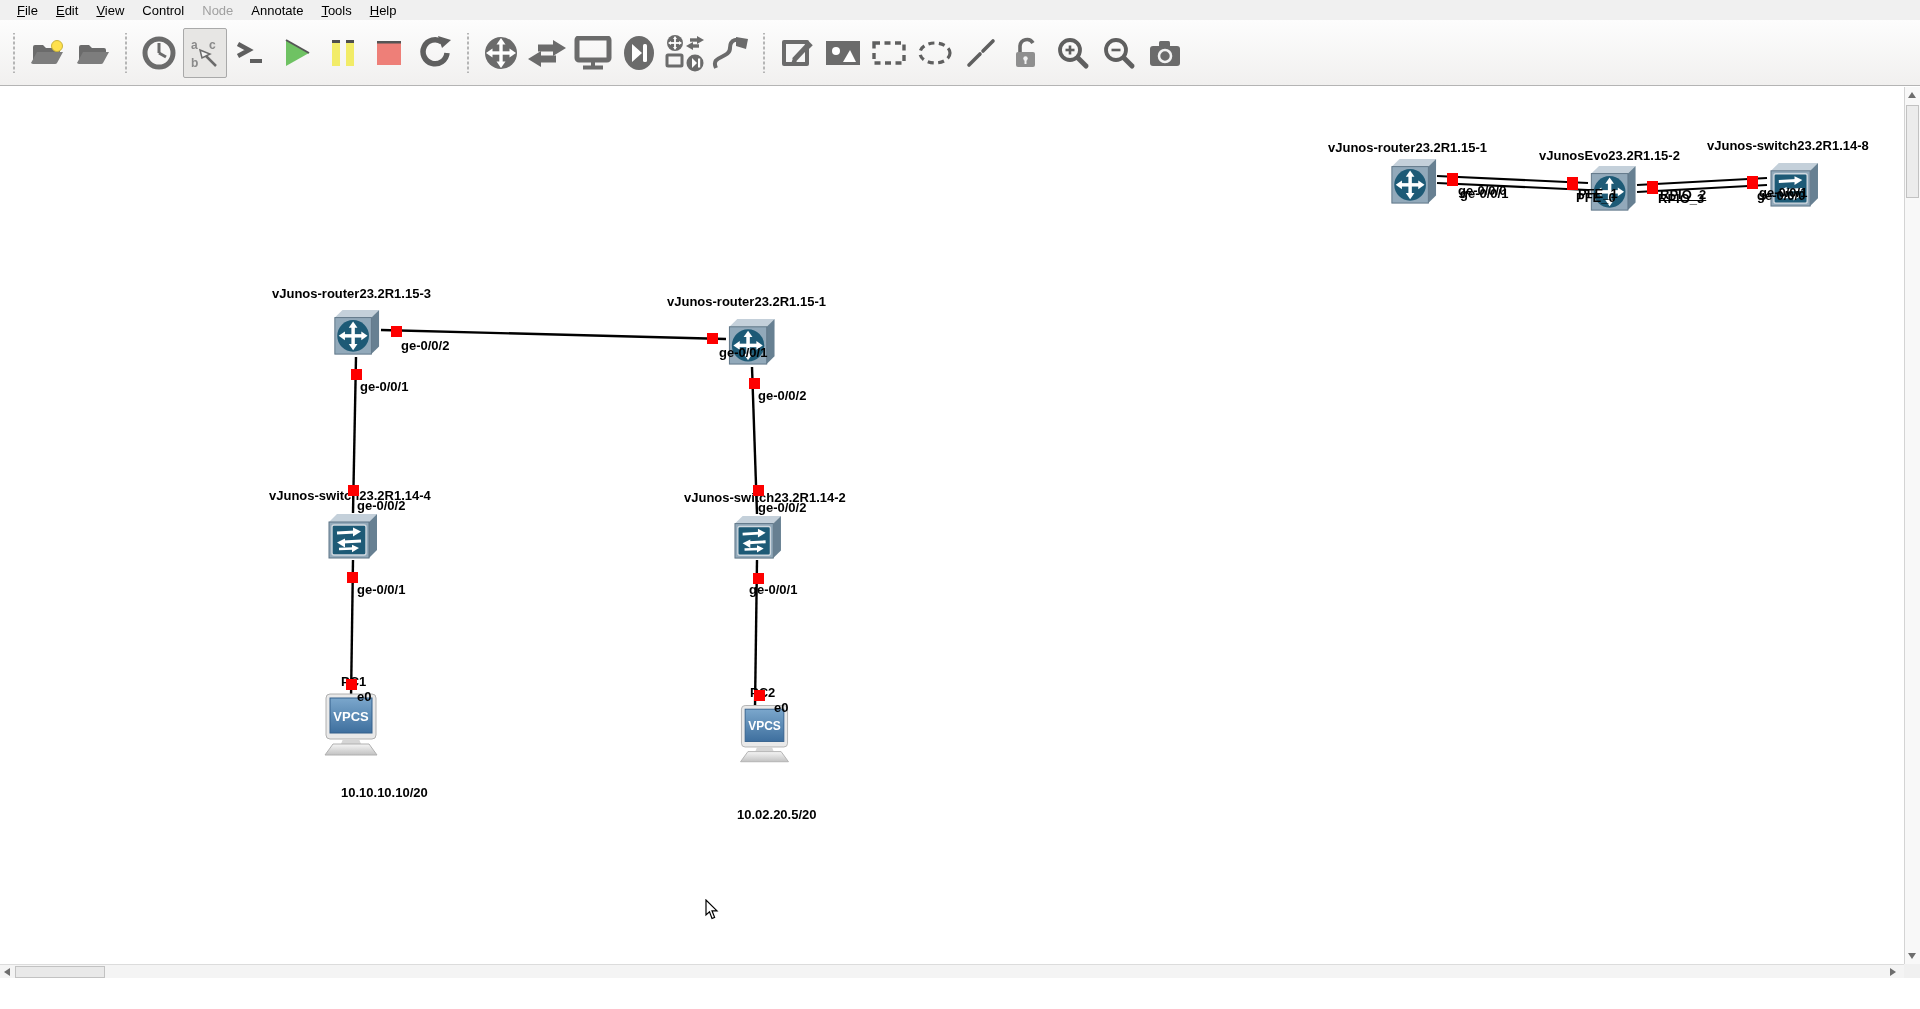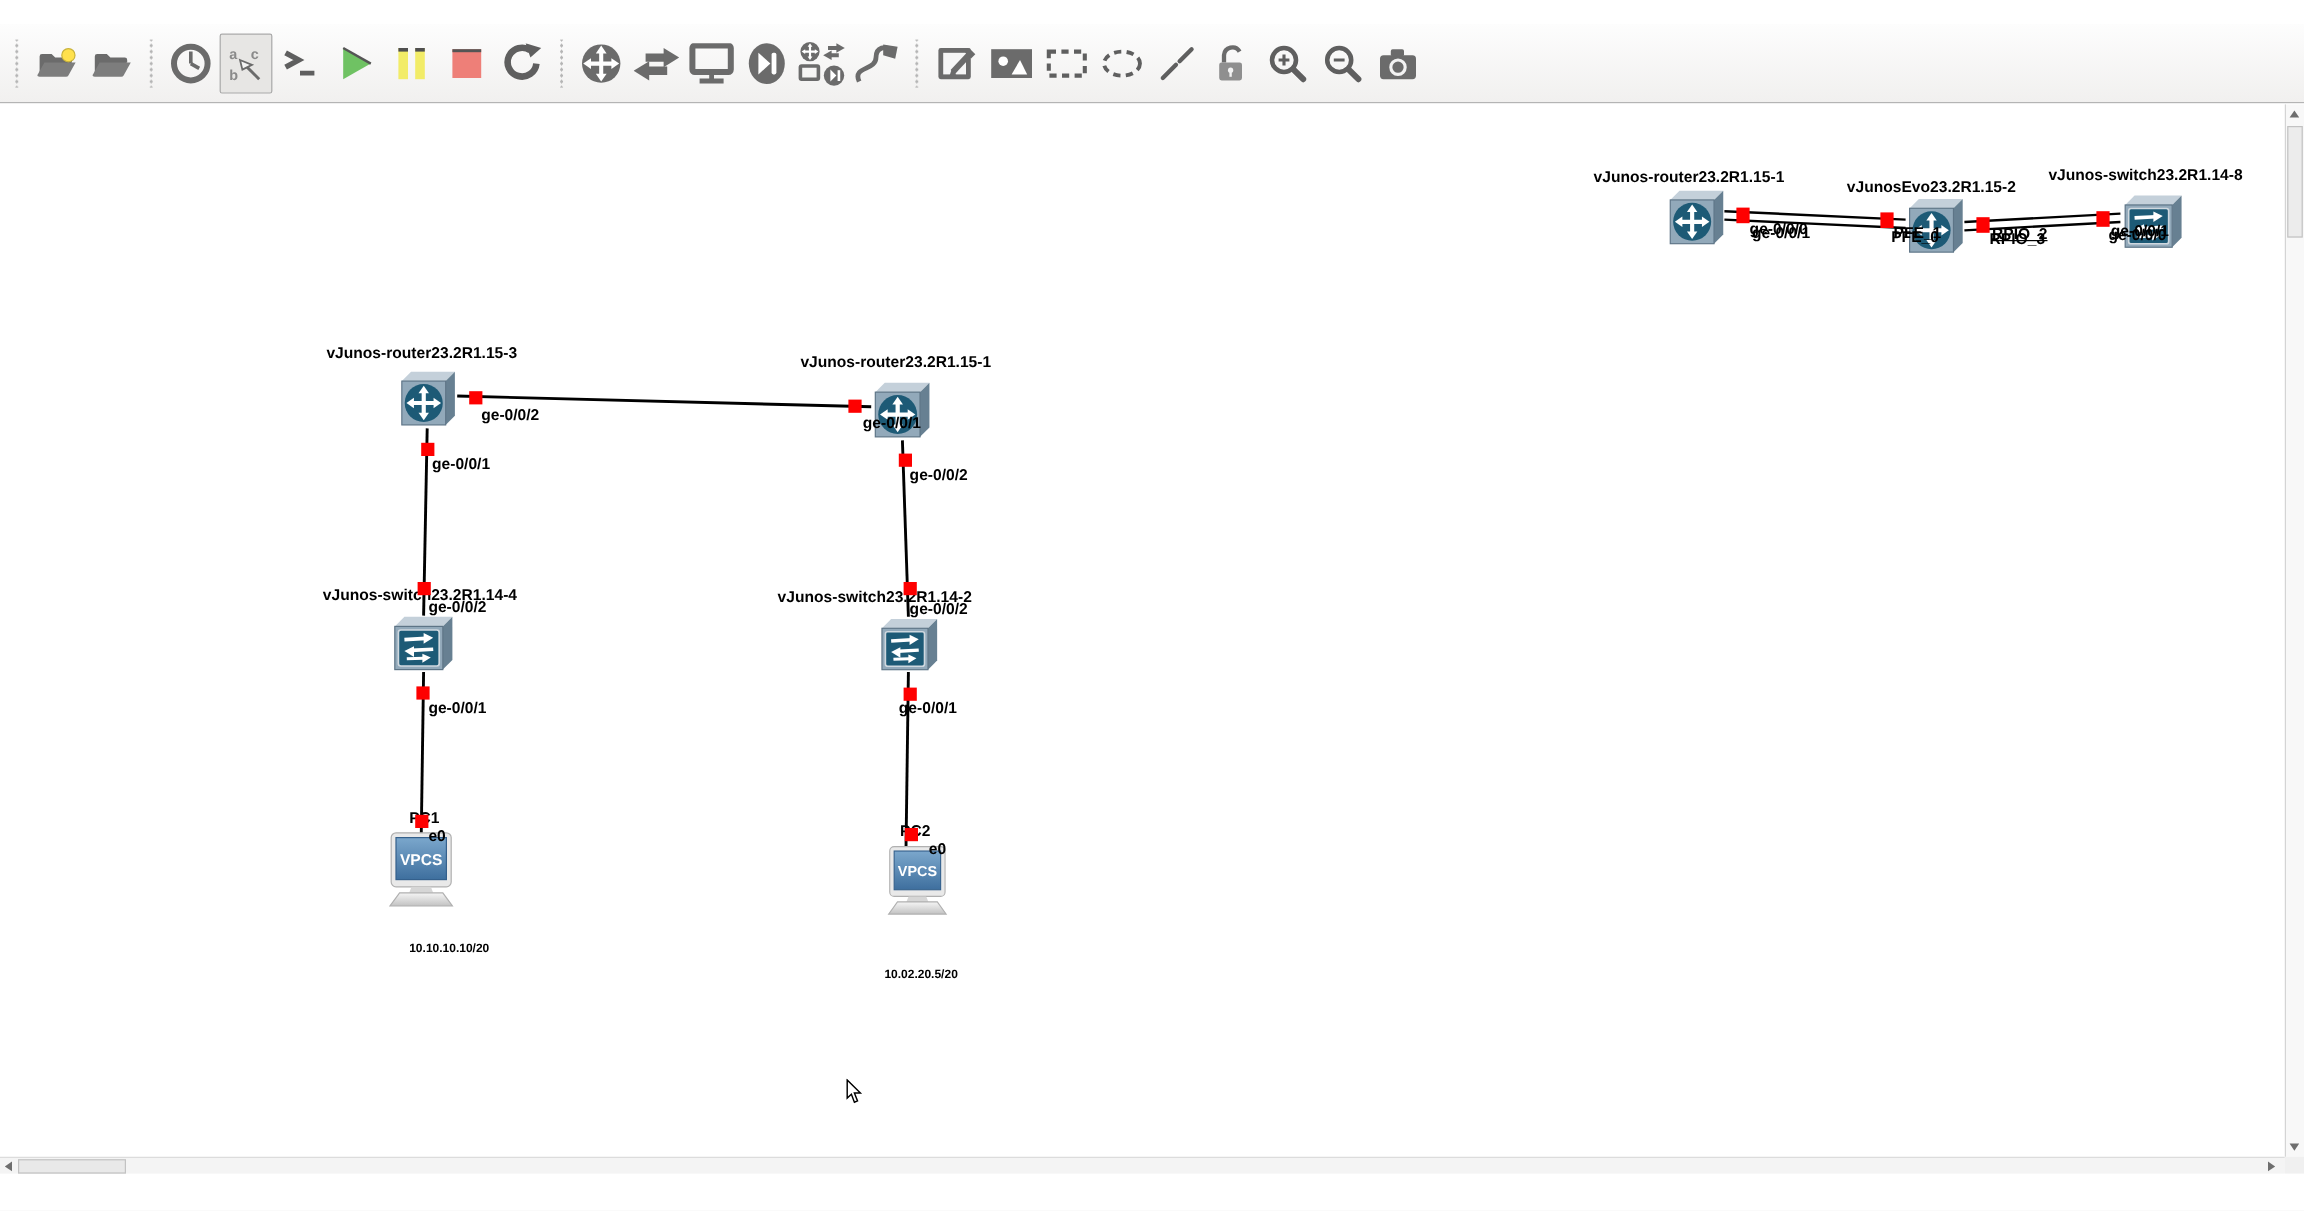--- a/index.html
+++ b/index.html
@@ -29,21 +29,21 @@
 
   
   .canvas { position:absolute; left:0; top:87px; width:1904px; height:877px;
     background:#ffffff; overflow:hidden; }
   .links-layer { position:absolute; left:0; top:0; width:1904px; height:877px; }
   .node { position:absolute; }
   .nlabel { position:absolute; font-size:13px; font-weight:bold; color:#000;
     white-space:nowrap; line-height:14px; }
   .plabel { position:absolute; font-size:13px; font-weight:bold; color:#000;
     white-space:nowrap; line-height:13px; }
-  .ip-annotation { position:absolute; font-size:10px; font-weight:bold; color:#000; white-space:nowrap; }
+  .ip-annotation { position:absolute; font-size:13px; font-weight:bold; color:#000; white-space:nowrap; }
   .lsq { position:absolute; width:11px; height:11px; background:#fe0000; }
   .cursor { position:absolute; }
 
   
   .hscroll { position:absolute; left:0; top:964px; width:1904px; height:14px;
     background:#f4f4f4; border-top:1px solid #dcdcdc; }
   .hthumb { position:absolute; left:15px; top:1px; width:90px; height:12px;
     background:#e9e9e9; border:1px solid #c2c2c2; }
   .harrow { position:absolute; top:3px; width:0; height:0; }
   .harrow.left { left:4px; border-top:4px solid transparent; border-bottom:4px solid transparent;
@@ -62,20 +62,30 @@
   .corner { position:absolute; left:1904px; top:964px; width:16px; height:14px; background:#f0f0f0; }
   .statusbar { position:absolute; left:0; top:978px; width:1920px; height:31px;
     background:#f0f0f0; border-top:1px solid #d2d2d2; font-size:12.5px; color:#000;
     padding:4px 0 0 12px; }
 </style>
 </head>
 <body>
 
 <div class="app">
 
+  <div class="menubar">
+    <span class="mitem mn">File</span>
+    <span class="mitem mn">Edit</span>
+    <span class="mitem mn">View</span>
+    <span class="mitem">Control</span>
+    <span class="mitem disabled">Node</span>
+    <span class="mitem">Annotate</span>
+    <span class="mitem mn">Tools</span>
+    <span class="mitem mn">Help</span>
+  </div>
 
   <div class="toolbar">
     <div class="grip"></div>
 
     <div class="tbtn">
       <span>
           <svg width="36" height="32" viewBox="0 0 36 32">
         <path d="M4 26 V10 q0-2 2-2 h8 l3 3 h12 q2 0 2 2 v2" fill="#6b6b6b"></path>
         <path d="M2 26 L8 15 h26 l-6 11 q-0.5 1-2 1 H4 q-2 0-2-2z" fill="#7d7d7d"></path>
         <circle cx="28" cy="9" r="5.5" fill="#ffe14d" stroke="#c9b33c" stroke-width="1"></circle>
@@ -463,21 +473,21 @@
         <polygon points="14,51 50,51 58,62 6,62" fill="url(#base2)" stroke="#b0b0b0"></polygon>
       </svg>
     </div>
 
     <span class="nlabel" style="left:1328px; top:54px;text-align:center;">vJunos-router23.2R1.15-1</span>
     <span class="nlabel" style="left:1539px; top:62px;">vJunosEvo23.2R1.15-2</span>
     <span class="nlabel" style="left:1707px; top:52px;">vJunos-switch23.2R1.14-8</span>
     <span class="nlabel" style="left:272px;  top:200px;">vJunos-router23.2R1.15-3</span>
     <span class="nlabel" style="left:667px;  top:208px;">vJunos-router23.2R1.15-1</span>
     <span class="nlabel" style="left:269px;  top:402px;">vJunos-switch23.2R1.14-4</span>
-    <span class="nlabel" style="left:648px;  top:404px;">vJunos-switch23.2R1.14-2</span>
+    <span class="nlabel" style="left:684px;  top:404px;">vJunos-switch23.2R1.14-2</span>
     <span class="nlabel" style="left:341px;  top:588px;">PC1</span>
     <span class="nlabel" style="left:750px;  top:599px;">PC2</span>
 
     <span class="ip-annotation" style="left:341px; top:698px;">10.10.10.10/20</span>
     <span class="ip-annotation" style="left:737px; top:720px;">10.02.20.5/20</span>
 
     <div class="lsq" style="left:391px; top:239px;"></div>
     <div class="lsq" style="left:707px; top:246px;"></div>
     <div class="lsq" style="left:351px; top:282px;"></div>
     <div class="lsq" style="left:348px; top:398px;"></div>

